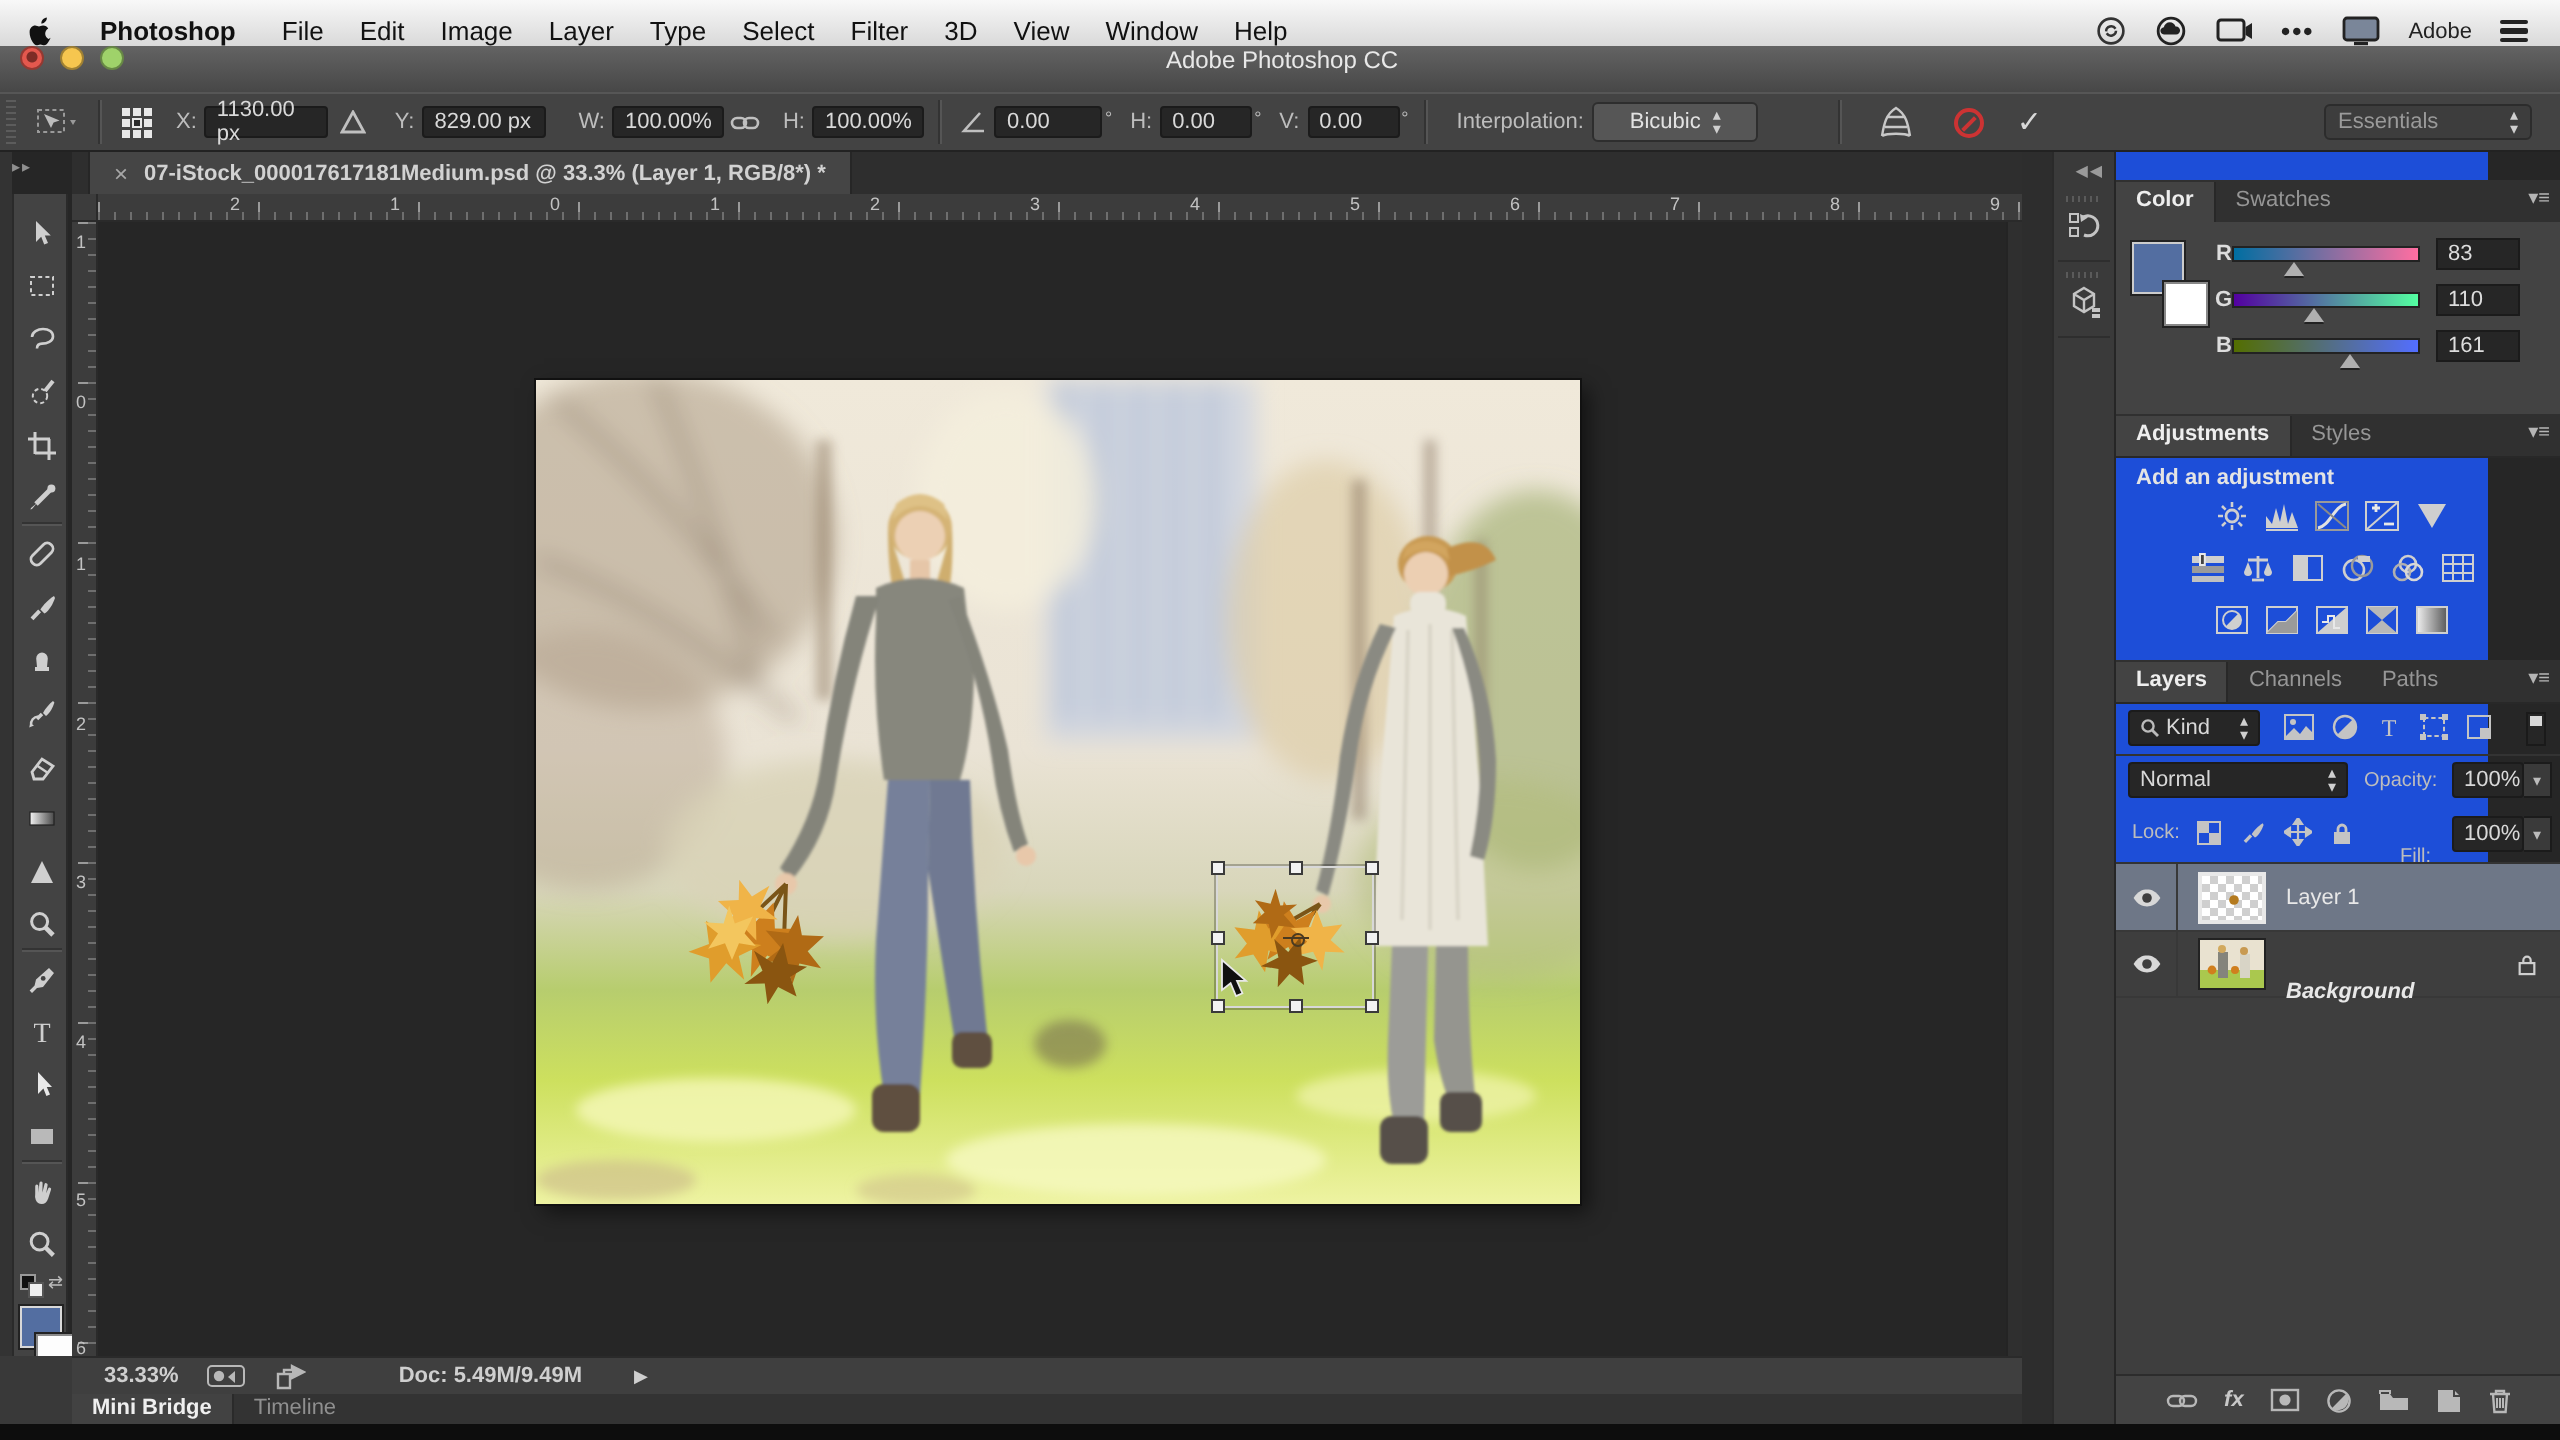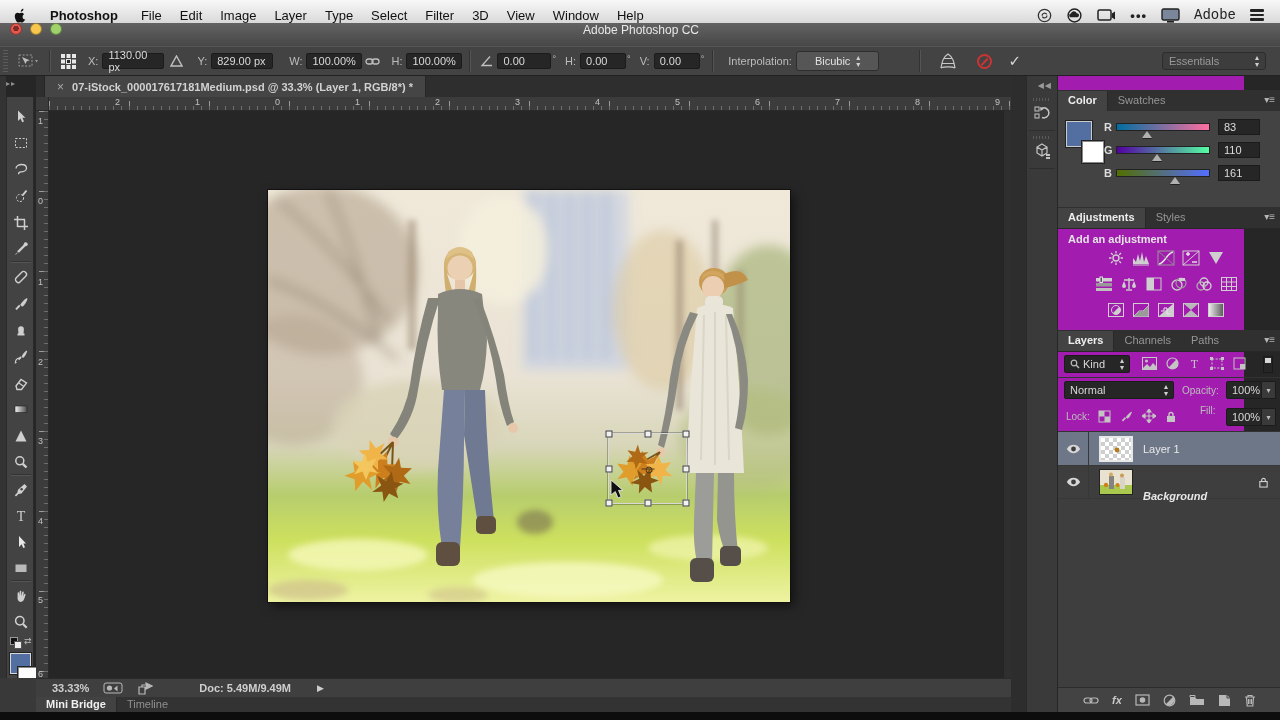--- a/index.html
+++ b/index.html
@@ -122,21 +122,21 @@
 
   
   #gapcol{left:1011px;top:76px;width:15px;height:636px;background:#2d2d2d;}
   #dockcol{left:1026px;top:76px;width:31px;height:636px;background:#3a3a3a;border-left:1px solid #2a2a2a;box-sizing:border-box;}
   #dock-collapse{position:absolute;right:5px;top:5px;color:#9a9a9a;font-size:8px;letter-spacing:1px;}
   .dockbtn{position:absolute;left:2px;width:26px;height:34px;border-bottom:1px solid #2e2e2e;
     display:flex;align-items:center;justify-content:center;}
   .dockbtn::before{content:"";position:absolute;top:2px;left:4px;right:4px;height:3px;
     background-image:repeating-linear-gradient(90deg,#5a5a5a 0 1px,transparent 1px 3px);}
 
-  #panels{left:1057px;top:76px;width:187px;height:636px;background:#a21caf;border-left:1px solid #262626;box-sizing:border-box;color:#c8c8c8;font-size:11px;}
+  #panels{left:1057px;top:76px;width:187px;height:636px;background:#1d4ed8;border-left:1px solid #262626;box-sizing:border-box;color:#c8c8c8;font-size:11px;text-align:right;}
   .ptabs{position:absolute;left:0;right:0;height:21px;background:#303030;display:flex;align-items:flex-end;border-bottom:1px solid #282828;}
   .ptab{height:20px;padding:3px 10px 0;box-sizing:border-box;color:#969696;background:#303030;}
   .ptab.active{background:#434343;color:#eee;font-weight:bold;border-right:1px solid #282828;}
   .pmenu{position:absolute;right:6px;color:#b5b5b5;font-size:10px;top:4px;}
 
   
   .chan-row{position:absolute;left:46px;display:flex;align-items:center;height:16px;}
   .chan-label{width:12px;font-weight:bold;color:#ddd;}
   .chan-track{position:relative;width:94px;height:8px;border:1px solid #222;box-sizing:border-box;}
   .chan-thumb{position:absolute;top:7px;width:0;height:0;border-left:5px solid transparent;border-right:5px solid transparent;border-bottom:7px solid #b0b0b0;transform:translateX(-50%);filter:drop-shadow(0 1px 0 #222);}
@@ -198,21 +198,21 @@
             <path d="M14.8 4.5 18 2.5v8l-3.2-2z" fill="#222"></path>
           </svg>
       </span>
       <span class="mico" style="font-weight:bold;letter-spacing:1px;">•••</span>
       <span class="mico">
         <svg width="19" height="15" viewBox="0 0 19 15">
             <rect x="1" y="1" width="17" height="11" rx="1.5" fill="#7a8699" stroke="#222" stroke-width="1.4"></rect>
             <rect x="6" y="13" width="7" height="1.6" fill="#222"></rect>
           </svg>
       </span>
-      <span class="mico" style="font-size:14px;font-family:Liberation Mono, monospace;">Adobe</span>
+      <span class="mico" style="font-size:11px;">Adobe</span>
       <span class="mico mlist">
           <i></i>
           <i></i>
           <i></i>
         </span>
     </span>
   </div>
 
   <div id="titlebar" class="abs">
     <span class="tl red"></span>
@@ -892,21 +892,21 @@
               <path d="M6.8 9.4 3 13.4" stroke="#c4c4c4" stroke-width="2"></path>
             </svg>
           <svg width="14" height="14" viewBox="0 0 14 14">
               <path d="M7 0 9 3 5 3z M7 14 9 11 5 11z M0 7 3 5 3 9z M14 7 11 5 11 9z M7 2v10M2 7h10" fill="#c4c4c4" stroke="#c4c4c4" stroke-width="1.1"></path>
             </svg>
           <svg width="12" height="13" viewBox="0 0 12 13">
               <rect x="2" y="6" width="8" height="6" fill="#c4c4c4"></rect>
               <path d="M4 6V4.5a2 2 0 0 1 4 0V6" fill="none" stroke="#c4c4c4" stroke-width="1.4"></path>
             </svg>
         </span>
-        <span class="abs small" style="left:142px;top:2px;">Fill:</span>
+        <span class="abs small" style="left:142px;top:20px;">Fill:</span>
         <span class="abs" style="left:168px;top:5px;display:flex;">
           <span class="ob-input" style="width:36px;height:18px;">100%</span>
           <span class="dropbtn">▾</span>
         </span>
       </div>
 
       <div class="abs" style="left:0;top:102px;right:0;bottom:24px;background:#3e3e3e;">
         <div class="lrow" style="top:0;background:#6e7787;">
           <span class="eye">
             <svg width="15" height="10" viewBox="0 0 15 10">

